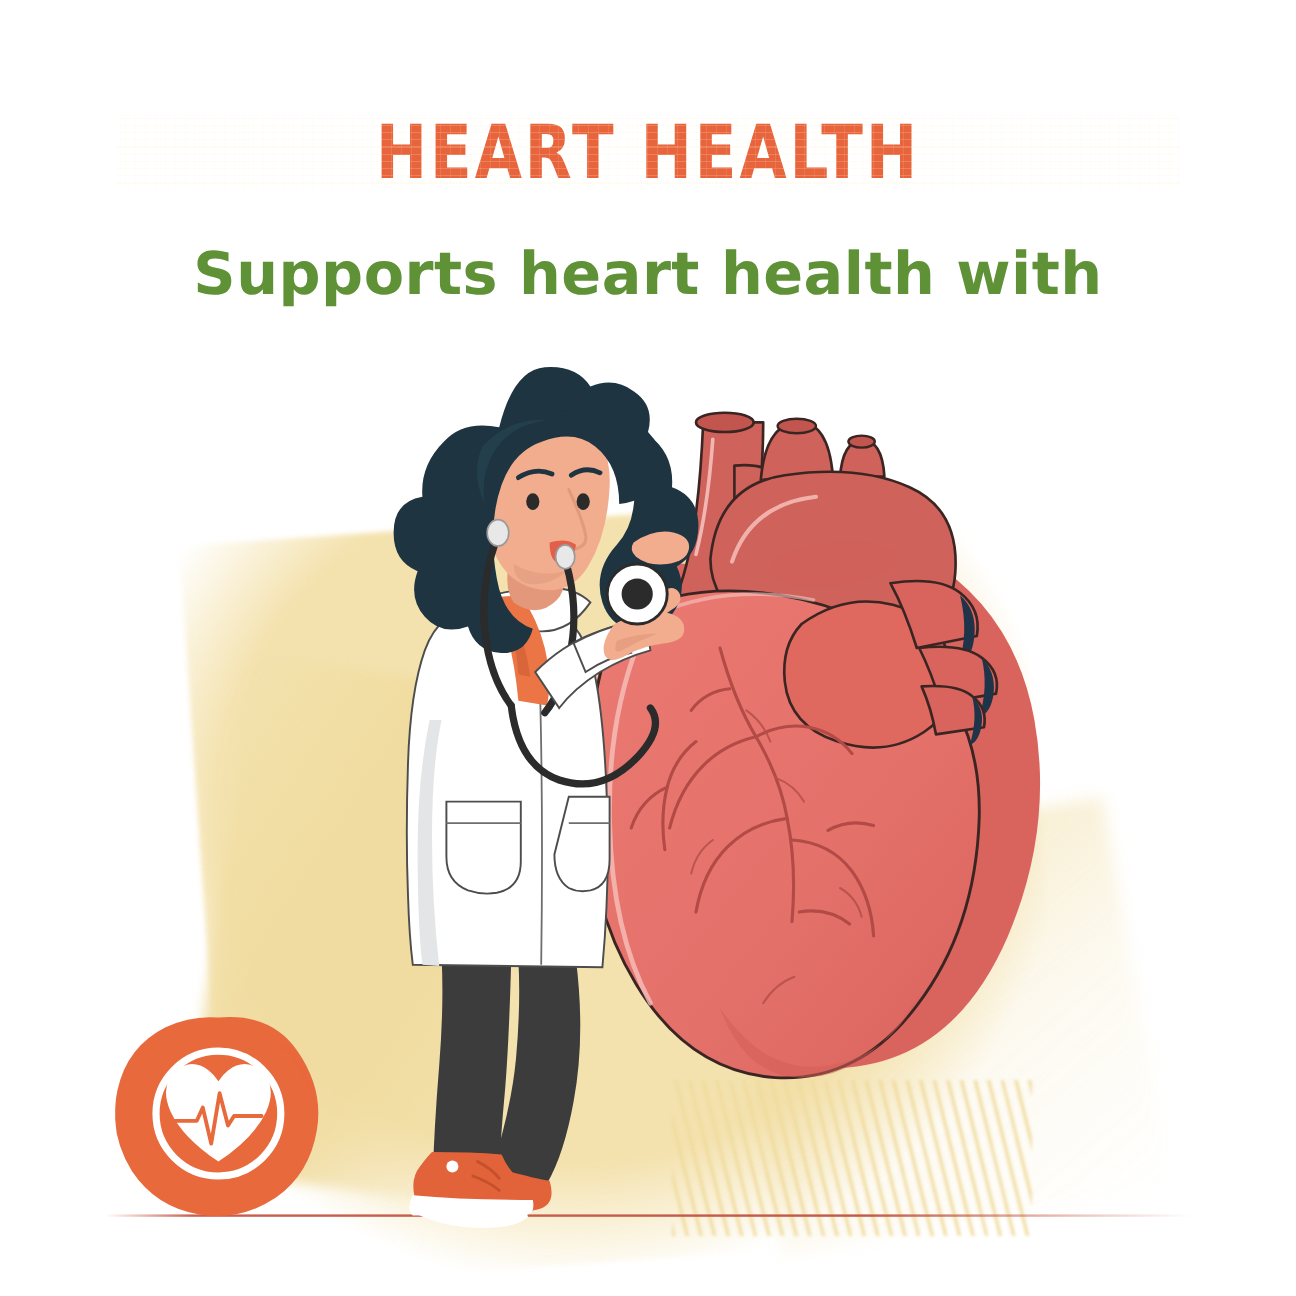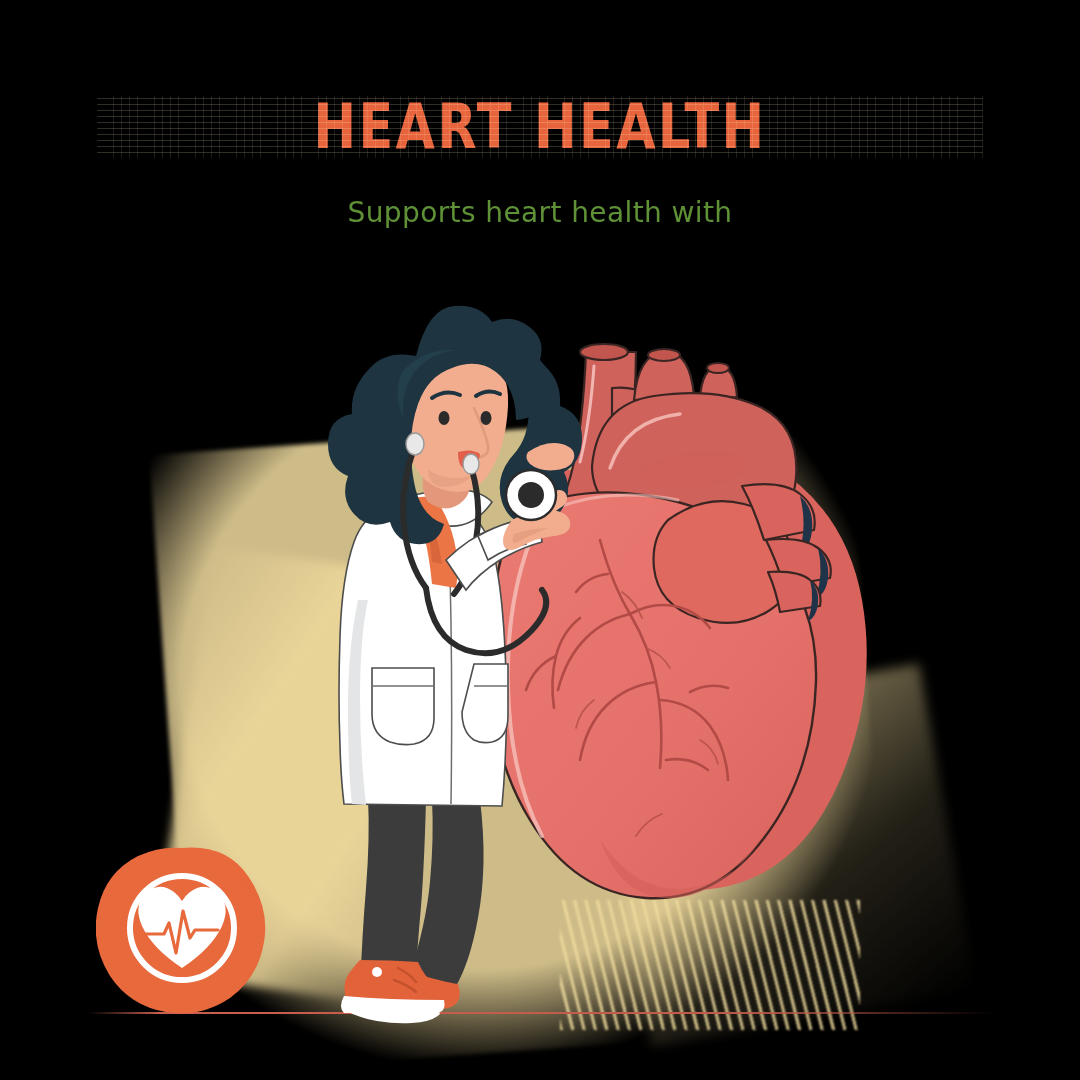--- a/index.html
+++ b/index.html
@@ -5,21 +5,21 @@
 <style>
   html, body {
     margin: 0;
     padding: 0;
     background: #fdf0c4;
   }
   #poster {
     position: relative;
     width: 1080px;
     height: 1080px;
-    background: #000000;
+    background: #ffffff;
     overflow: hidden;
     font-family: "DejaVu Sans", sans-serif;
   }
   
   .bg-wash {
     position: absolute;
     pointer-events: none;
   }
   #bg-wash-main {
     left: 170px;
@@ -101,22 +101,22 @@
     mix-blend-mode: screen;
     opacity: .55;
   }
   #subtitle {
     position: absolute;
     left: 0;
     top: 192px;
     width: 1080px;
     text-align: center;
     font-family: "DejaVu Sans", sans-serif;
-    font-size: 28px;
-    font-weight: 400;
+    font-size: 49px;
+    font-weight: 700;
     color: #5f9136;
     line-height: 1.52;
     letter-spacing: .4px;
   }
   #subtitle .line { display: block; }
   
   #badge {
     position: absolute;
     left: 96px;
     top: 842px;

